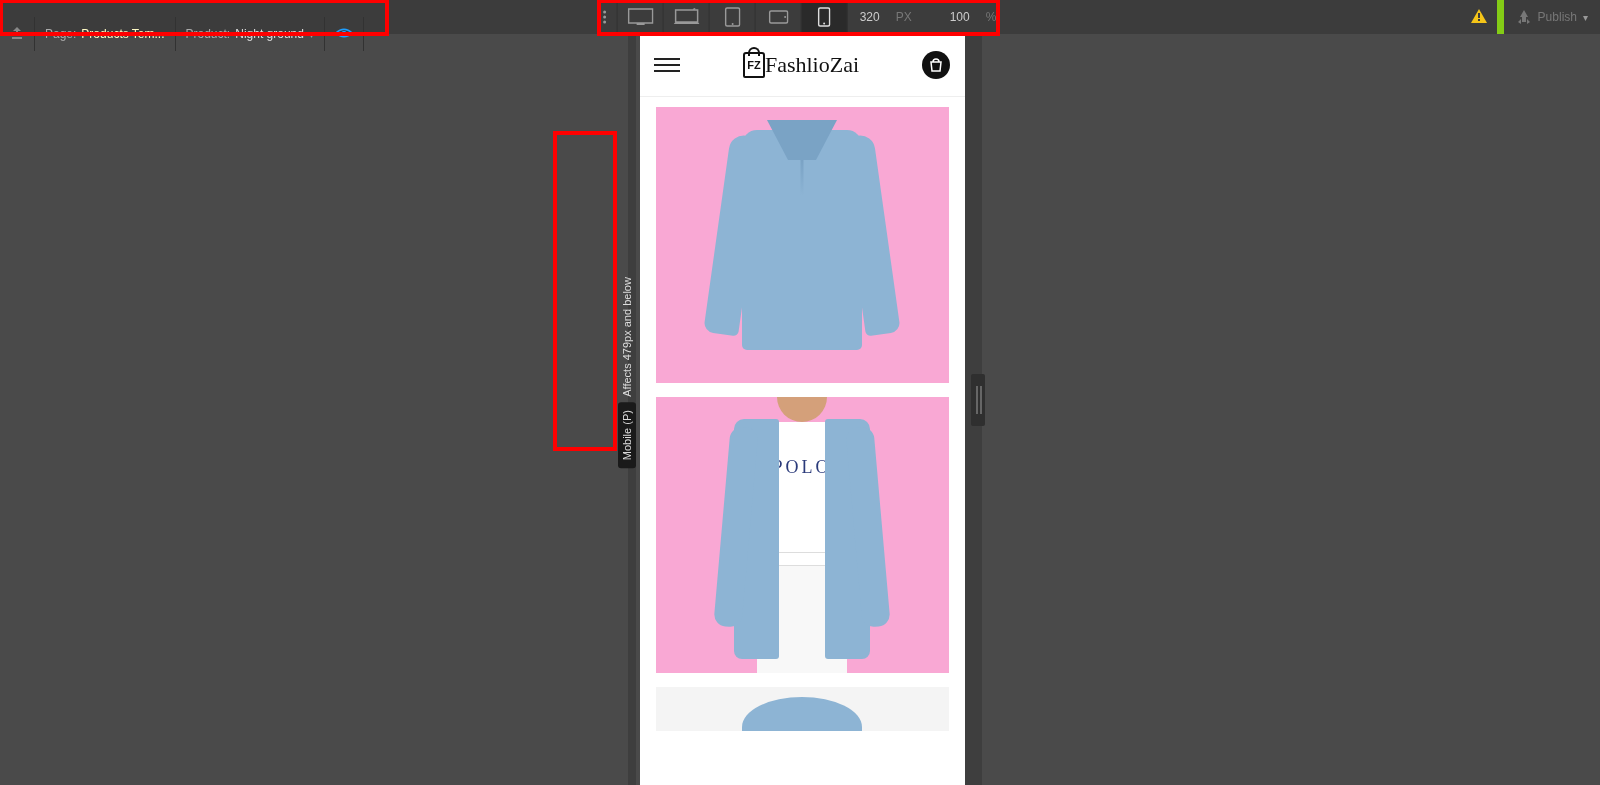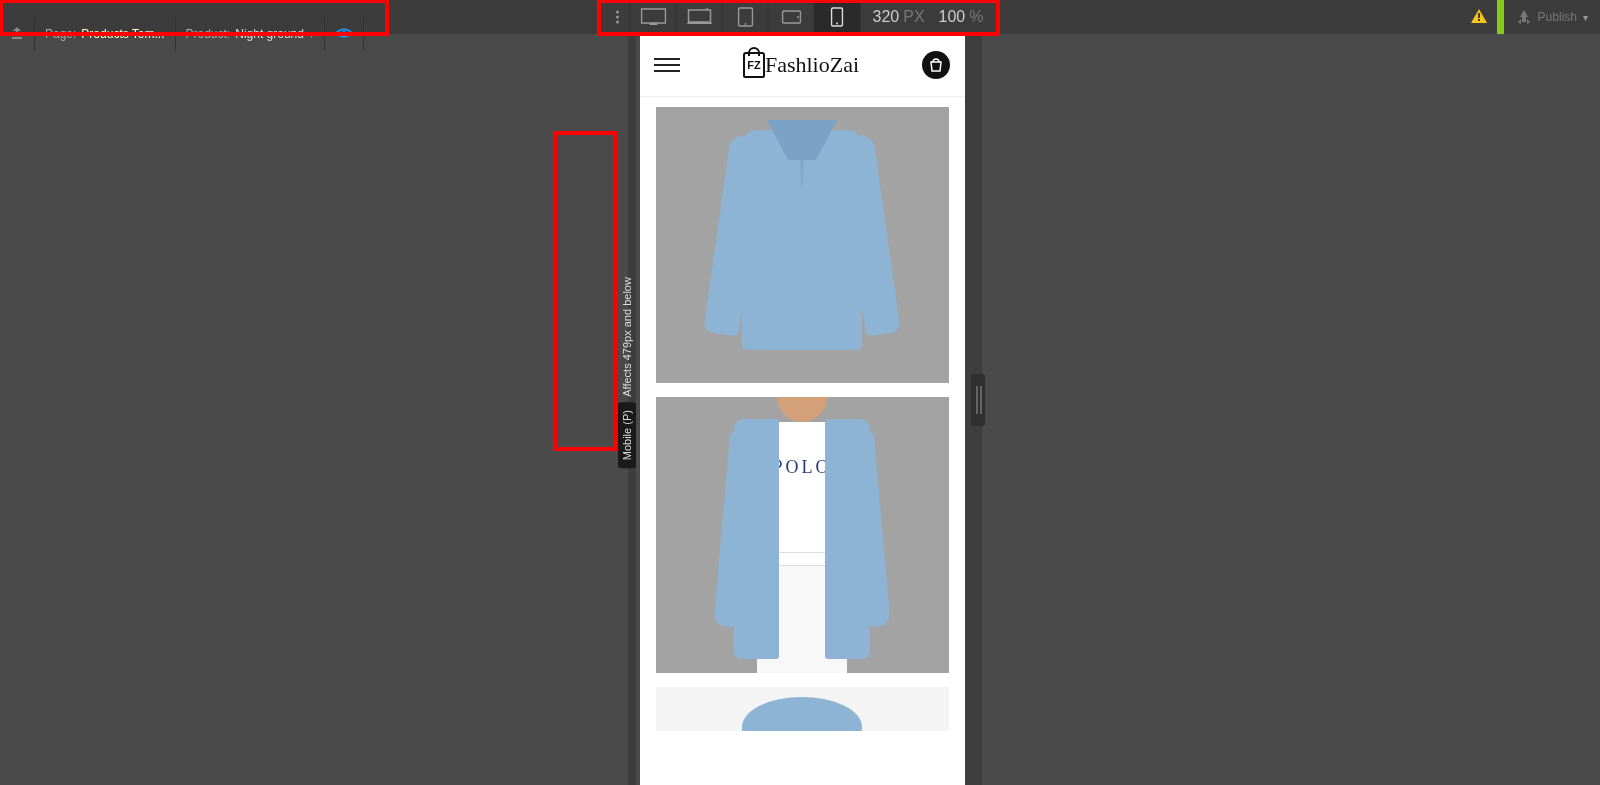--- a/index.html
+++ b/index.html
@@ -14,21 +14,21 @@
 .chevron { color: #999; font-size: 10px; }
 .eye-icon svg { width: 18px; height: 12px; }
 .upload-icon { color: #888; }
 
 .topbar-center { position: absolute; left: 50%; transform: translateX(-50%); display: flex; align-items: center; height: 100%; }
 .device-btn { width: 46px; height: 100%; display: flex; align-items: center; justify-content: center; border-right: 1px solid #323232; cursor: pointer; }
 .device-btn.dots { width: 26px; }
 .device-btn.active { background: #2a2a2a; }
 .device-btn svg { fill: #999; }
 .device-btn.active svg { fill: #ddd; }
-.size-readout { padding: 0 12px; color: #ccc; font-size: 16px; display: flex; align-items: flex-start; gap: 4px; }
+.size-readout { padding: 0 12px; color: #ccc; font-size: 12px; display: flex; align-items: flex-start; gap: 16px; }
 .size-readout .unit { color: #777; }
 
 .topbar-right { margin-left: auto; display: flex; align-items: center; height: 100%; }
 .warning-tri { color: #f5c518; font-size: 14px; padding: 0 10px; }
 .publish-btn { display: flex; align-items: center; gap: 6px; padding: 0 12px; color: #777; height: 100%; border-left: 7px solid #84cc16; }
 
 
 .canvas-area { position: relative; width: 100%; height: calc(100% - 34px); display: flex; justify-content: center; background: #4a4a4a; }
 .preview-frame { width: 325px; background: #fff; height: 100%; margin-left: 4px; overflow: hidden; position: relative; }
 
@@ -40,21 +40,21 @@
 .brand-logo { width: 22px; height: 26px; border: 2px solid #111; border-radius: 3px 3px 2px 2px; position: relative; display: flex; align-items: center; justify-content: center; font-size: 11px; font-weight: bold; font-family: Arial; }
 .brand-logo::before { content: ""; position: absolute; top: -7px; left: 3px; right: 3px; height: 7px; border: 2px solid #111; border-bottom: none; border-radius: 8px 8px 0 0; }
 .cart-badge { width: 28px; height: 28px; border-radius: 50%; background: #111; display: flex; align-items: center; justify-content: center; }
 .cart-badge svg { fill: #fff; }
 
 .breadcrumb { padding: 20px 16px 10px; font-size: 13px; letter-spacing: 0.5px; color: #333; }
 .breadcrumb .home { color: #888; }
 .breadcrumb .sep { color: #ccc; margin: 0 10px; }
 
 .product-images { padding: 10px 16px 0; display: flex; flex-direction: column; gap: 14px; }
-.pimg { width: 100%; height: 276px; background: #a3a3a3; display: flex; align-items: center; justify-content: center; position: relative; overflow: hidden; }
+.pimg { width: 100%; height: 276px; background: #f9a8d4; display: flex; align-items: center; justify-content: center; position: relative; overflow: hidden; }
 
 
 .bp-label { position: absolute; left: -18px; top: 50%; transform: translateY(-50%) translateY(-40px); display: flex; flex-direction: column; align-items: center; gap: 0; }
 .bp-badge { background: #1a1a1a; color: #ddd; font-size: 11px; padding: 8px 3px; writing-mode: vertical-rl; transform: rotate(180deg); border-radius: 3px; }
 .bp-desc { color: #ddd; font-size: 11px; writing-mode: vertical-rl; transform: rotate(180deg); padding: 6px 3px; }
 
 
 .scroll-handle { position: absolute; right: -20px; top: 340px; width: 14px; height: 52px; background: #2f2f2f; border-radius: 2px; display: flex; align-items: center; justify-content: center; }
 .scroll-handle::before { content: ""; width: 2px; height: 28px; background: #666; box-shadow: 4px 0 0 #666; margin-left: -2px; }
 

